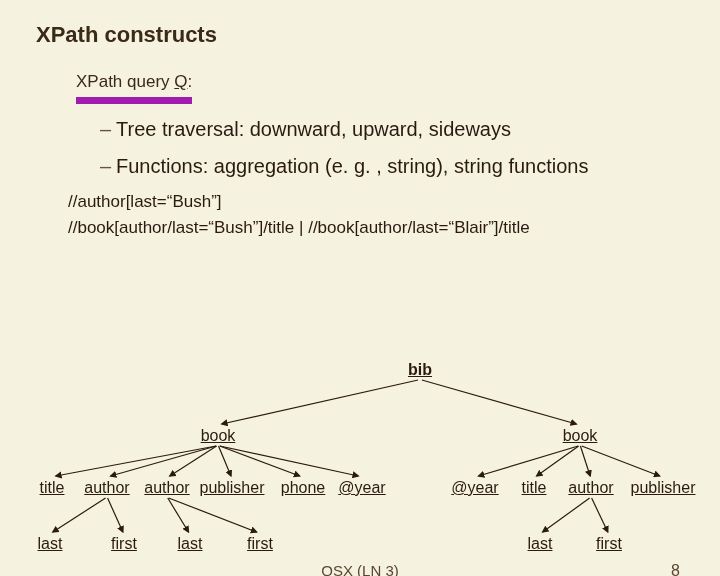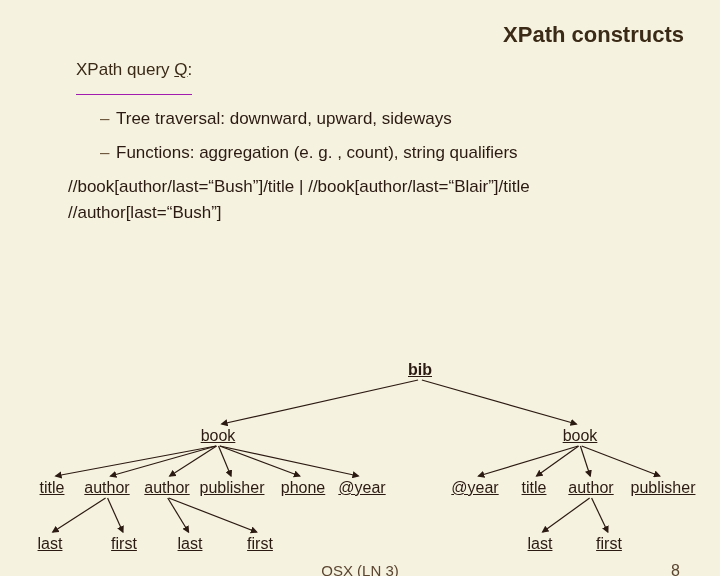--- a/index.html
+++ b/index.html
@@ -12,41 +12,41 @@
     color: #2b1a11;
   }
   .slide {
     position: relative;
     width: 720px;
     height: 576px;
     box-sizing: border-box;
     padding: 22px 36px 16px 36px;
   }
   .title {
-    text-align: right;
+    text-align: left;
     font-size: 22px;
     font-weight: bold;
     color: #3a2a16;
   }
   .query-line {
-    margin-top: 12px;
+    margin-top: 24px;
     font-size: 17px;
     color: #3a2a16;
     display: inline-block;
-    border-bottom: 1px solid #a21caf;
-    padding-bottom: 14px;
+    border-bottom: 7px solid #a21caf;
+    padding-bottom: 5px;
   }
   .query-line .Q { text-decoration: underline; }
   ul.bullets {
     list-style: none;
     margin: 10px 0 0 24px;
     padding: 0;
   }
   ul.bullets li {
-    font-size: 17px;
+    font-size: 20px;
     margin: 14px 0;
     position: relative;
     padding-left: 16px;
   }
   ul.bullets li::before {
     content: "–";
     position: absolute;
     left: 0;
     color: #6b553a;
   }
@@ -106,27 +106,27 @@
 
   <div class="title">XPath constructs</div>
 
   <div style="margin-left:40px">
     <span class="query-line">
       <span>XPath query </span><span class="Q">Q</span><span>:</span>
     </span>
 
     <ul class="bullets">
       <li>Tree traversal: downward, upward, sideways</li>
-      <li>Functions: aggregation (e. g. , count), string qualifiers</li>
+      <li>Functions: aggregation (e. g. , string), string functions</li>
     </ul>
   </div>
 
   <div class="code-block">
+    <div class="code">//author[last=“Bush”]</div>
     <div class="code">//book[author/last=“Bush”]/title  |   //book[author/last=“Blair”]/title</div>
-    <div class="code">//author[last=“Bush”]</div>
   </div>
 
 </div>
 
 <svg class="edges">
   <defs>
     <marker id="arr" viewBox="0 0 10 10" refX="8" refY="5" markerWidth="6" markerHeight="6" orient="auto-start-reverse">
       <path d="M 0 0 L 10 5 L 0 10 z" fill="#2b1a11"></path>
     </marker>
   </defs>

